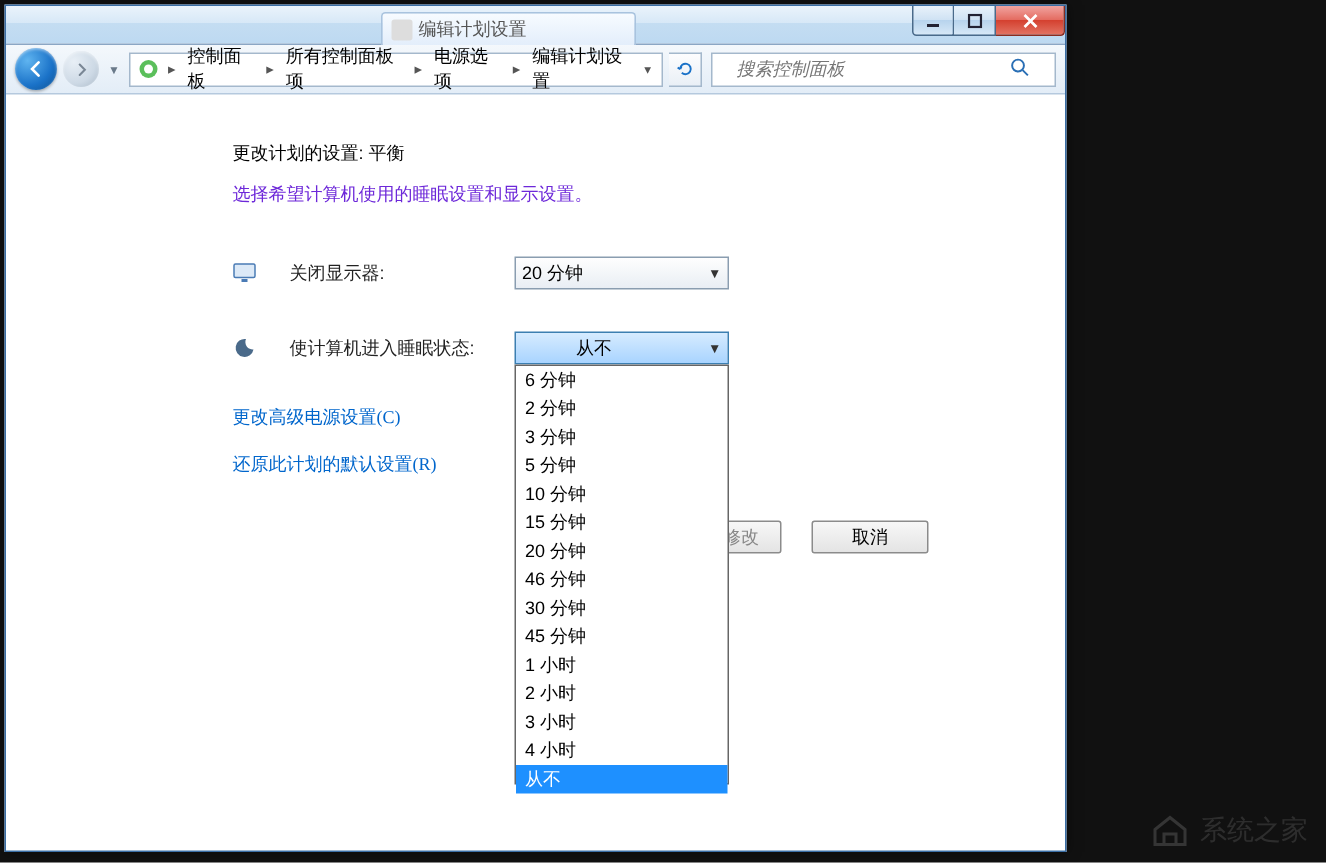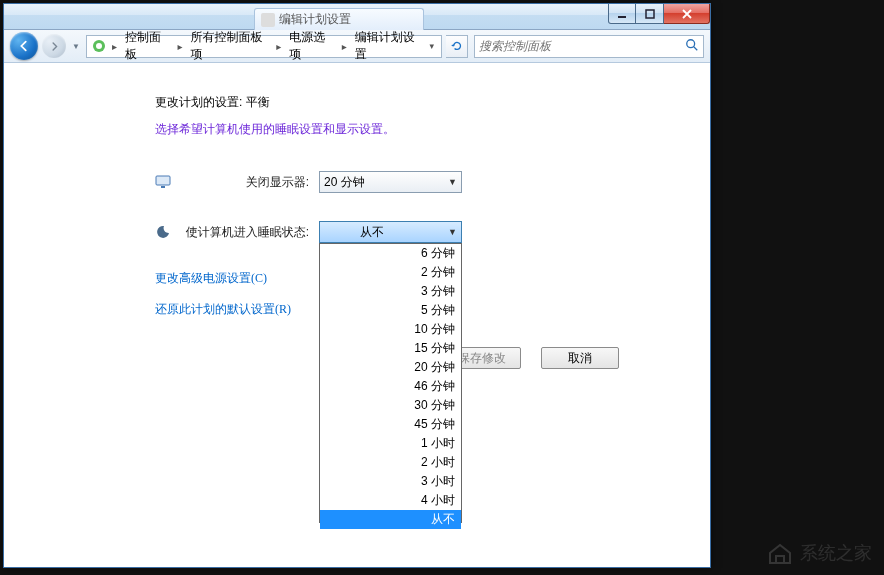--- a/index.html
+++ b/index.html
@@ -26,30 +26,30 @@
     .nav-back svg { fill: #fff; width: 14px; height: 14px; }
     .nav-fwd svg { fill: #7a8795; width: 11px; height: 11px; }
     .nav-dd { width: 12px; display: flex; align-items: center; justify-content: center; color: #6a7a8a; font-size: 8px; }
     
     .addressbar { flex: 1; height: 23px; background: #fff; border: 1px solid #a4b8cc; display: flex; align-items: center; padding: 0 4px; font-size: 12px; gap: 2px; }
     .addr-icon { width: 16px; height: 16px; display: inline-flex; align-items: center; justify-content: center; }
     .addr-sep { color: #555; padding: 0 3px; font-size: 10px; }
     .addr-item { color: #000; padding: 1px 3px; cursor: pointer; }
     .addr-dd { margin-left: auto; color: #555; font-size: 9px; padding: 0 3px; cursor: pointer; }
     .refresh-btn { width: 22px; height: 23px; border: 1px solid #a4b8cc; border-left: none; background: linear-gradient(#fdfdfe,#e9eff6); display: flex; align-items: center; justify-content: center; color: #1a72c8; font-size: 12px; cursor: pointer; }
-    .searchbox { width: 230px; height: 23px; border: 1px solid #a4b8cc; background: #fff; display: flex; align-items: center; padding: 0 4px; margin-left: 2px; }
+    .searchbox { width: 230px; height: 23px; border: 1px solid #a4b8cc; background: #fff; display: flex; align-items: center; padding: 0 16px; margin-left: 2px; }
     .searchbox input { border: none; outline: none; flex: 1; font-size: 12px; font-style: italic; color: #888; background: transparent; }
     .search-icon { color: #2a6fb5; font-size: 13px; cursor: pointer; }
     
     
     .content { position: absolute; top: 60px; left: 1px; right: 1px; bottom: 1px; background: #fff; padding: 30px 0 0 150px; }
     .heading { font-size: 12px; color: #000000; margin-bottom: 10px; }
     .subtext { font-size: 12px; color: #6d28d9; margin-bottom: 32px; }
     
-    .setting-row { display: flex; align-items: center; gap: 10px; margin-bottom: 26px; height: 24px; text-align: right; }
+    .setting-row { display: flex; align-items: center; gap: 22px; margin-bottom: 26px; height: 24px; }
     .setting-icon { width: 16px; height: 16px; display: inline-flex; }
     .setting-label { font-size: 12px; color: #222; width: 128px; }
     
     .combo { position: relative; width: 143px; height: 22px; border: 1px solid #8a9db0; background: linear-gradient(#fefefe,#e9eef4); display: flex; align-items: center; padding: 0 4px; font-size: 12px; cursor: pointer; }
     .combo .combo-arrow { margin-left: auto; font-size: 9px; color: #333; }
     .combo.open { background: linear-gradient(#d6ebff,#a9d4ff); border-color: #3c7fb1; padding-left: 40px; }
     
     .dropdown-list { position: absolute; left: -1px; top: 21px; width: 143px; background: #fff; border: 1px solid #666; z-index: 10; max-height: 280px; }
     .dropdown-item { padding: 1px 6px; font-size: 12px; color: #000; cursor: pointer; line-height: 17px; }
     .dropdown-item.selected { background: #1e90ff; color: #fff; }

